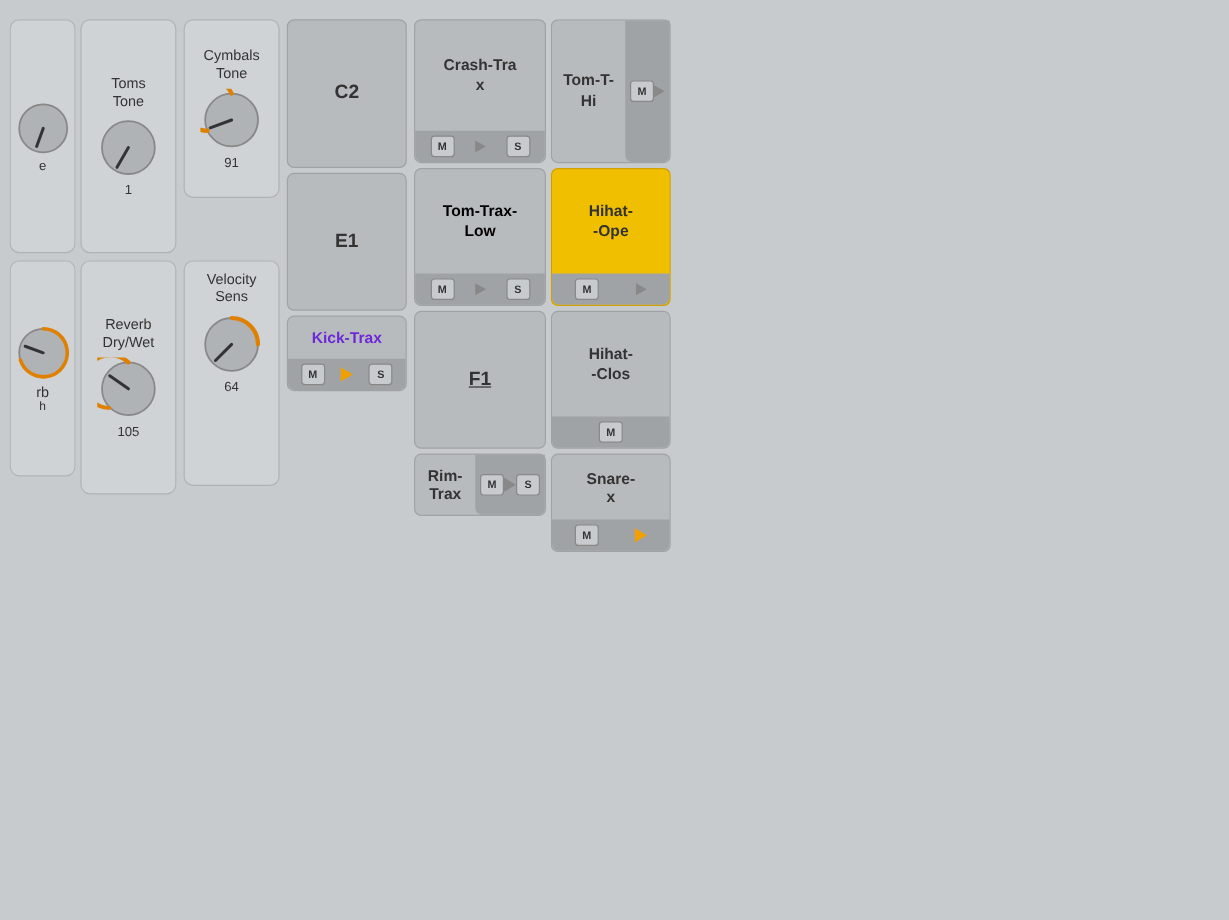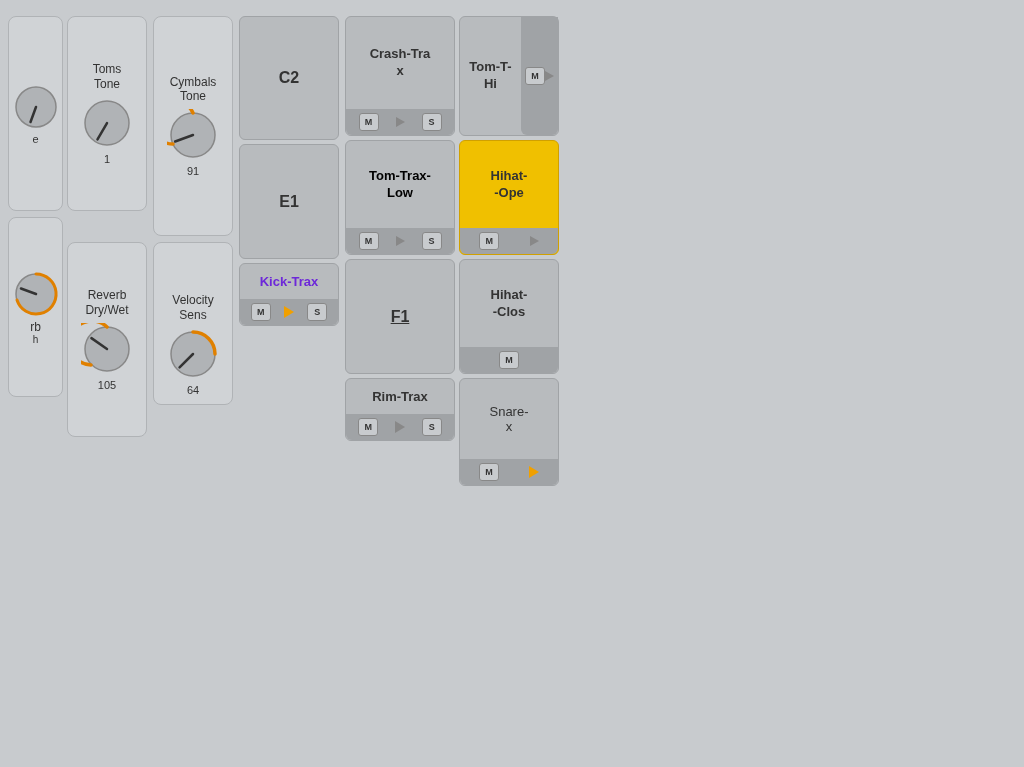--- a/index.html
+++ b/index.html
@@ -126,21 +126,21 @@
         <div class="knob-label" style="white-space:pre-line;">Toms
 Tone</div>
         <svg width="52" height="52" viewBox="0 0 52 52" style="cursor:pointer;">
           <circle cx="26" cy="26" r="22" fill="#b0b3b6" stroke="#888" stroke-width="1.5"></circle>
 
           <line x1="26" y1="26" x2="26" y2="7" stroke="#333" stroke-width="2.5" stroke-linecap="round" transform="rotate(210 26 26)"></line>
         </svg>
         <div class="knob-value">1</div>
       </div>
 
-      <div class="knob-panel" style="height:220px; justify-content:center;">
+      <div class="knob-panel" style="height:149px; justify-content:center;">
         <div class="knob-label">Cymbals<br>Tone</div>
         <svg width="52" height="52" viewBox="0 0 52 52" style="cursor:pointer;">
           <circle cx="26" cy="26" r="22" fill="#b0b3b6" stroke="#888" stroke-width="1.5"></circle>
 
           <path d="M26 4 A22 22 0 1 0 6 35" fill="none" stroke="#e08000" stroke-width="3.5" stroke-linecap="round"></path>
           <line x1="26" y1="26" x2="26" y2="7" stroke="#333" stroke-width="2.5" stroke-linecap="round" transform="rotate(250 26 26)"></line>
         </svg>
         <div class="knob-value">91</div>
       </div>
     </div>
@@ -150,21 +150,21 @@
       <div class="knob-panel" style="height:195px; justify-content:center;">
         <div class="knob-label">Reverb<br>Dry/Wet</div>
         <svg width="52" height="52" viewBox="0 0 52 52" style="cursor:pointer;">
           <circle cx="26" cy="26" r="22" fill="#b0b3b6" stroke="#888" stroke-width="1.5"></circle>
           <path d="M26 4 A22 22 0 1 0 10 42" fill="none" stroke="#e08000" stroke-width="3.5" stroke-linecap="round"></path>
           <line x1="26" y1="26" x2="26" y2="7" stroke="#333" stroke-width="2.5" stroke-linecap="round" transform="rotate(305 26 26)"></line>
         </svg>
         <div class="knob-value">105</div>
       </div>
 
-      <div class="knob-panel" style="height:163px; justify-content:flex-end;">
+      <div class="knob-panel" style="height:188px; justify-content:flex-start;">
         <div class="knob-label">Velocity<br>Sens</div>
         <svg width="52" height="52" viewBox="0 0 52 52" style="cursor:pointer;">
           <circle cx="26" cy="26" r="22" fill="#b0b3b6" stroke="#888" stroke-width="1.5"></circle>
           <path d="M26 4 A22 22 0 0 1 48 26" fill="none" stroke="#e08000" stroke-width="3.5" stroke-linecap="round"></path>
           <line x1="26" y1="26" x2="26" y2="7" stroke="#333" stroke-width="2.5" stroke-linecap="round" transform="rotate(225 26 26)"></line>
         </svg>
         <div class="knob-value">64</div>
       </div>
     </div>
   </div>
@@ -209,21 +209,21 @@
           <div class="m-btn">M</div>
           <div style="cursor:pointer; width:0; height:0; border-top:5px solid transparent; border-bottom:5px solid transparent; border-left:9px solid #888;"></div>
           <div class="s-btn">S</div>
         </div>
       </div>
 
       <div class="note-cell" style="width:110px; height:115px;text-decoration:underline;">
         <span>F1</span>
       </div>
 
-      <div style="background:#b8bbbe; border-radius:6px; border:1px solid #a0a3a6; display:flex; flex-direction:column; width:110px;">
+      <div style="background:#b8bbbe; border-radius:6px; border:1px solid #a0a3a6; display:flex; flex-direction:row; width:110px;">
         <div style="flex:1; display:flex; align-items:center; justify-content:center; font-size:13px; font-weight:bold; color:#333; padding:10px 4px; text-align:center;">Rim-Trax</div>
         <div style="background:#a0a3a6; border-radius:0 0 6px 6px; display:flex; align-items:center; justify-content:space-around; padding:4px;">
           <div class="m-btn">M</div>
           <div style="cursor:pointer; width:0; height:0; border-top:6px solid transparent; border-bottom:6px solid transparent; border-left:10px solid #888;"></div>
           <div class="s-btn">S</div>
         </div>
       </div>
     </div>
 
     <div style="display:flex; flex-direction:column; gap:4px; width:100px; overflow:hidden;">
@@ -245,21 +245,21 @@
       </div>
 
       <div style="background:#b8bbbe; border-radius:6px; border:1px solid #a0a3a6; display:flex; flex-direction:column; height:115px;">
         <div style="flex:1; display:flex; align-items:center; justify-content:center; text-align:center; font-size:13px; font-weight:bold; color:#333; padding:4px; line-height:1.3;">Hihat-<br>-Clos</div>
         <div style="background:#a0a3a6; border-radius:0 0 6px 6px; display:flex; align-items:center; justify-content:space-around; padding:4px;">
           <div class="m-btn">M</div>
         </div>
       </div>
 
       <div style="background:#b8bbbe; border-radius:6px; border:1px solid #a0a3a6; display:flex; flex-direction:column; width:100px;">
-        <div style="flex:1; display:flex; align-items:center; justify-content:center; font-size:13px; font-weight:normal; color:#333; padding:25px 4px; text-align:center;">Snare-<br>x</div>
+        <div style="flex:1; display:flex; align-items:center; justify-content:center; font-size:13px; font-weight:bold; color:#333; padding:12px 4px; text-align:center;">Snare-<br>x</div>
         <div style="background:#a0a3a6; border-radius:0 0 6px 6px; display:flex; align-items:center; justify-content:space-around; padding:4px;">
           <div class="m-btn">M</div>
           <div style="cursor:pointer; width:0; height:0; border-top:6px solid transparent; border-bottom:6px solid transparent; border-left:10px solid #f0a000;"></div>
         </div>
       </div>
     </div>
 
   </div>
 
 </div>

